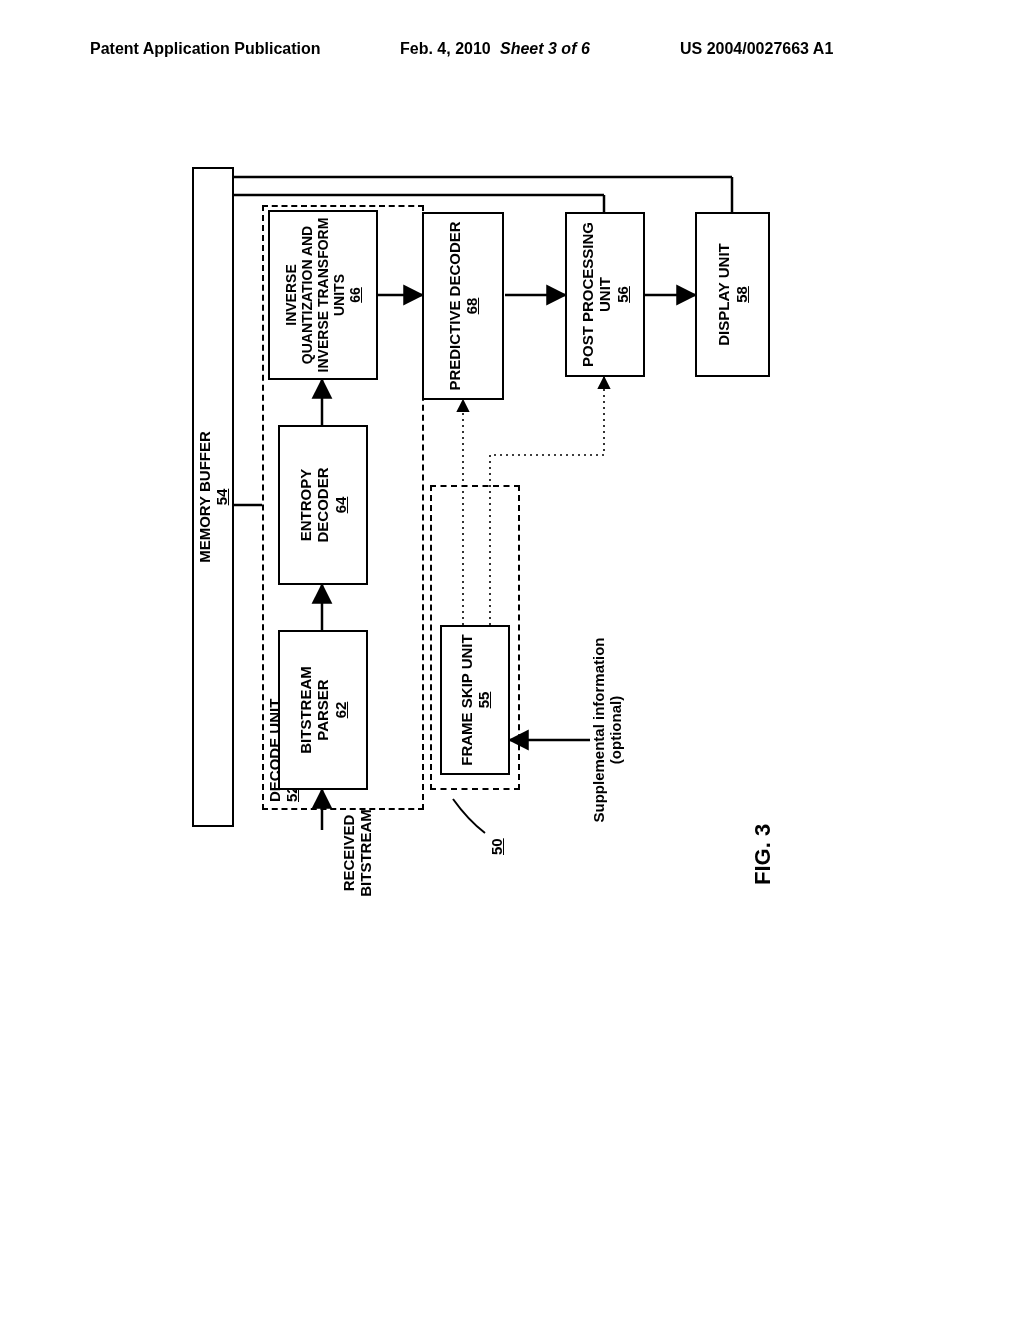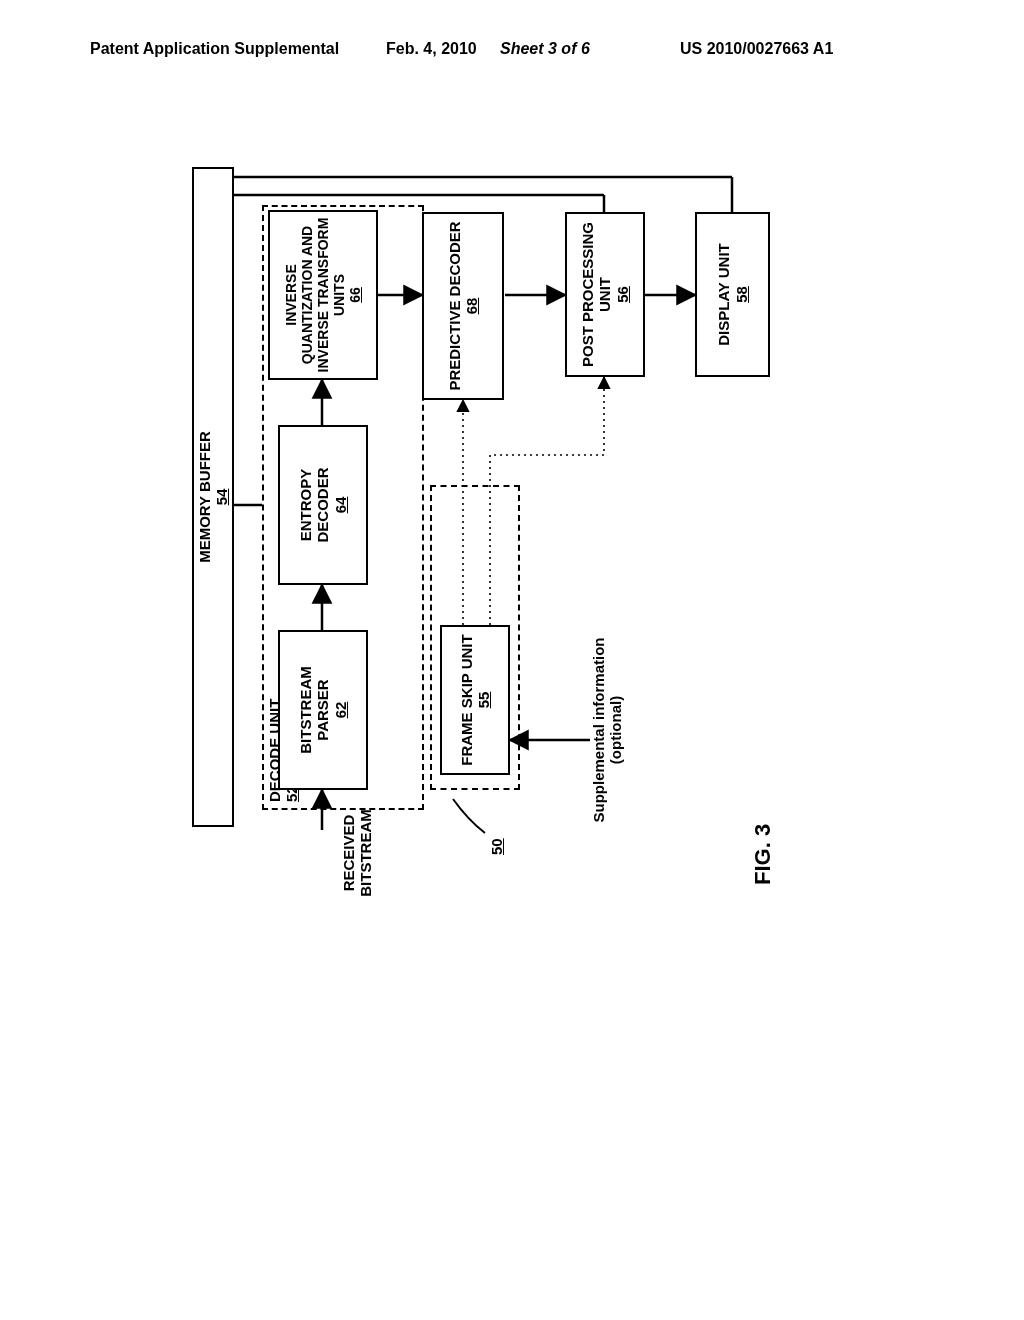--- a/index.html
+++ b/index.html
@@ -13,21 +13,21 @@
   }
   .header {
     position: absolute;
     top: 40px;
     left: 0;
     width: 1024px;
     font-size: 16px;
     font-weight: bold;
   }
   .header .left { position: absolute; left: 90px; }
-  .header .mid { position: absolute; left: 386px; }
+  .header .mid { position: absolute; left: 400px; }
   .header .sheet { position: absolute; left: 500px; white-space: nowrap; font-style: italic; }
   .header .pub { position: absolute; left: 680px; white-space: nowrap; }
   .stage {
     position: absolute;
     left: 170px;
     top: 185px;
     width: 700px;
     height: 1000px;
     transform: rotate(-90deg);
     transform-origin: 350px 350px;
@@ -66,24 +66,24 @@
   .fig {
     position: absolute;
     font-size: 22px;
     font-weight: bold;
   }
 </style>
 </head>
 <body>
 
 <div class="header">
-  <span class="left">Patent Application Supplemental</span>
+  <span class="left">Patent Application Publication</span>
   <span class="mid">Feb. 4, 2010</span>
   <span class="sheet">Sheet 3 of 6</span>
-  <span class="pub">US 2010/0027663 A1</span>
+  <span class="pub">US 2004/0027663 A1</span>
 </div>
 
 <div class="stage">
 
   <svg class="wires">
     <defs>
       <marker id="ah" viewBox="0 0 12 12" refX="10" refY="6" markerWidth="10" markerHeight="10" orient="auto">
         <path d="M1,1 L11,6 L1,11 Z" fill="#000"></path>
       </marker>
       <marker id="ahdot" viewBox="0 0 12 12" refX="10" refY="6" markerWidth="10" markerHeight="10" orient="auto">

